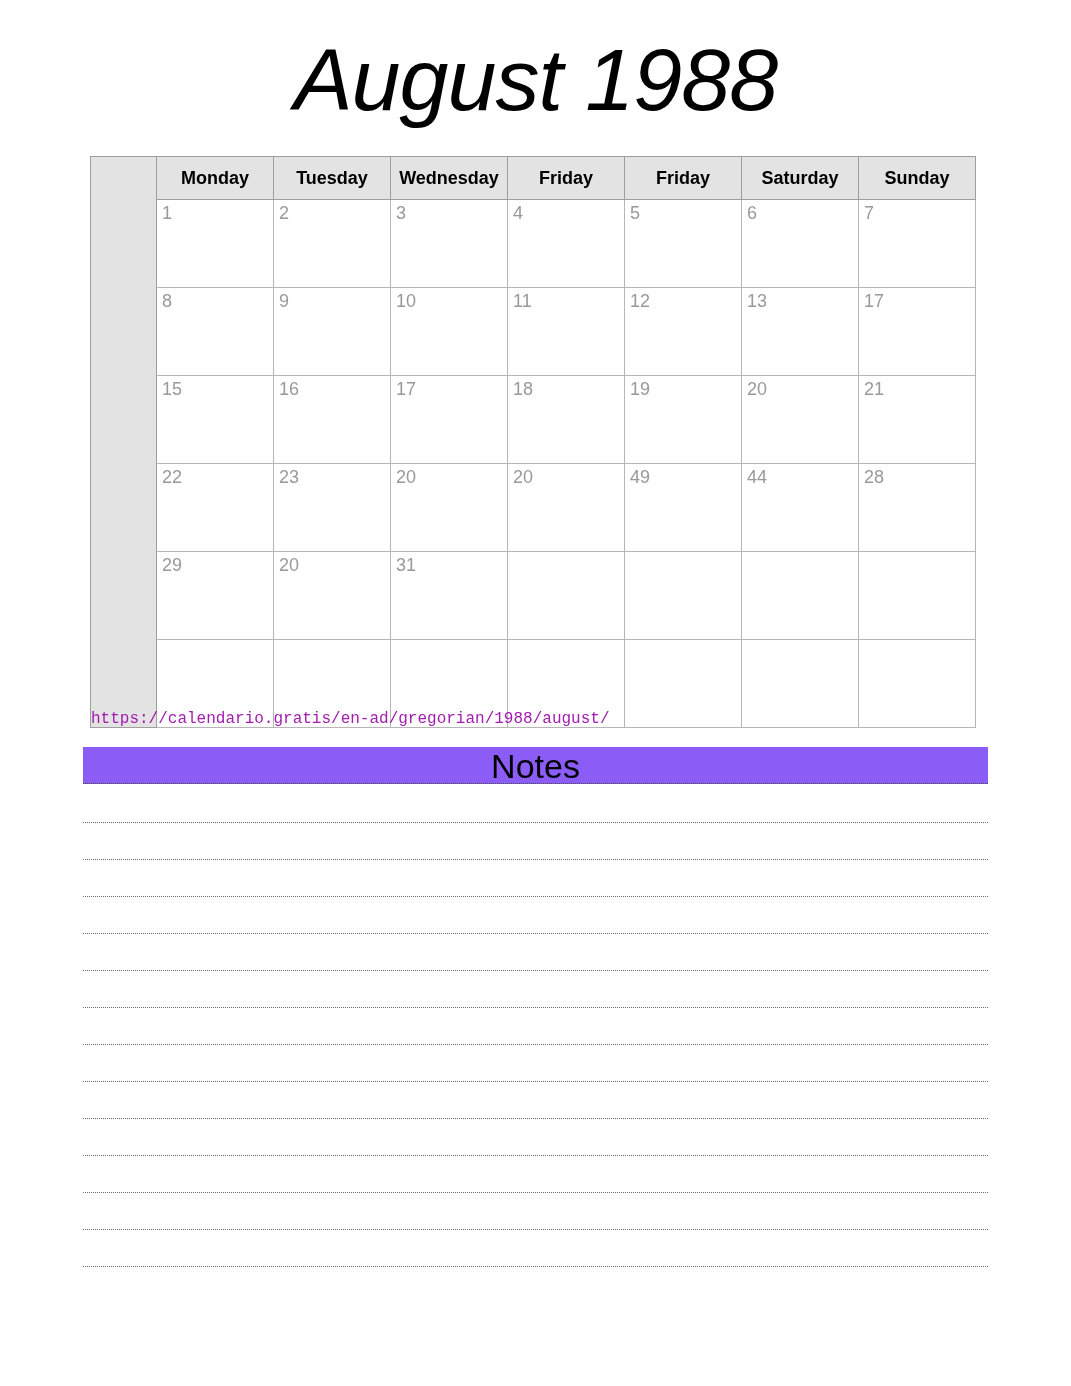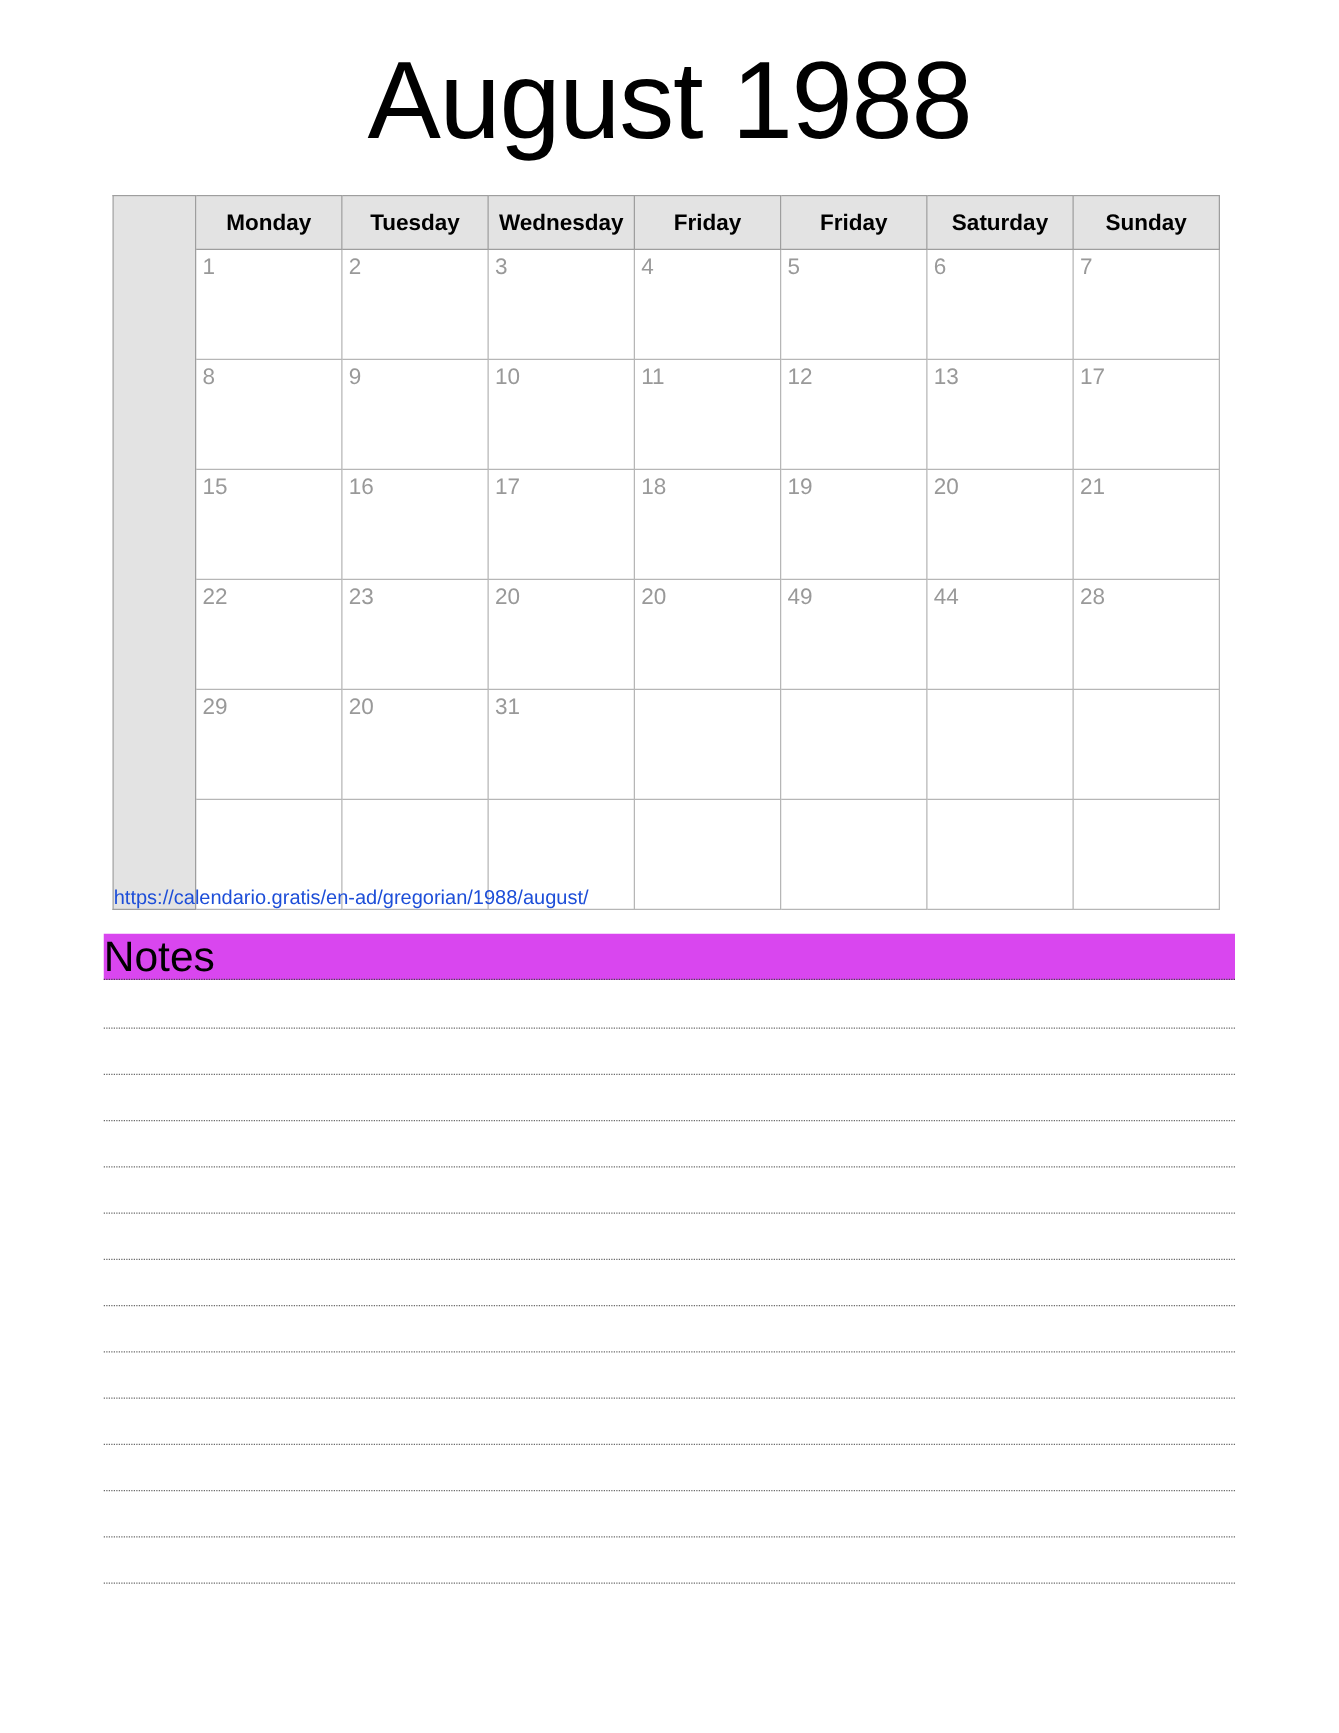--- a/index.html
+++ b/index.html
@@ -5,21 +5,21 @@
   html, body { margin:0; padding:0; }
   body {
     width:1071px; height:1386px; position:relative;
     background:#ffffff; color:#000;
     font-family:"Liberation Sans", sans-serif;
     overflow:hidden;
   }
   .page-title {
     position:absolute; top:28px; left:0; width:1071px;
     margin:0; text-align:center;
-    font-size:88px; font-weight:400; line-height:104px; letter-spacing:-1px;
+    font-size:88px; font-weight:400; line-height:104px; letter-spacing:-1px;font-style:italic;
   }
   table.calendar {
     position:absolute; left:90px; top:156px;
     border-collapse:collapse; table-layout:fixed;
     border:1px solid #9e9e9e;
   }
   col.gutter-col { width:66px; }
   col.day-col   { width:117px; }
   td.gutter-cell { background:#e3e3e3; border:1px solid #9e9e9e; padding:0; }
   th.weekday {
@@ -27,27 +27,27 @@
     height:42px; font-size:18px; font-weight:700; text-align:center; padding:0;
   }
   td.day-cell {
     border:1px solid #b6b6b6; height:84px;
     vertical-align:top; text-align:left; padding:3px 4px 0 5px;
     background:#ffffff;
   }
   .day-num { font-size:18px; color:#999999; line-height:20px; }
   .source-url {
     position:absolute; left:91px; top:710px;
-    font-size:16px; color:#1d4ed8;
+    font-size:16px; color:#a21caf;font-family:Liberation Mono, monospace;
   }
   .notes-section { position:absolute; left:83px; top:747px; width:905px; }
   .notes-header {
-    background:#d946ef; height:36px;
+    background:#8b5cf6; height:36px;
     border-bottom:1px dotted #4a4a4a;
-    text-align:left;
+    text-align:center;
   }
   .notes-title { font-size:34px; line-height:38px; font-weight:400; }
   .note-line { height:36px; border-bottom:1px dotted #6b6b6b; }
   .note-line.first { height:38px; }
 </style>
 </head>
 <body>
 
 <h1 class="page-title">August 1988</h1>
 

